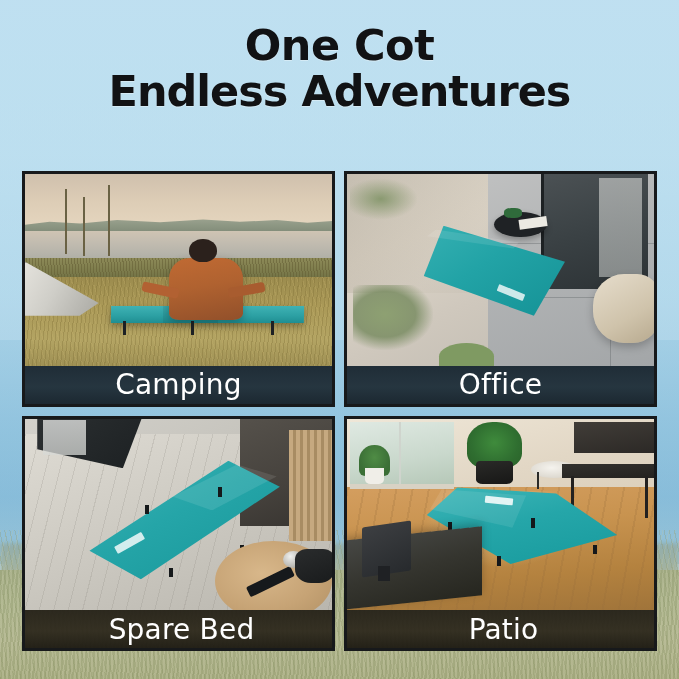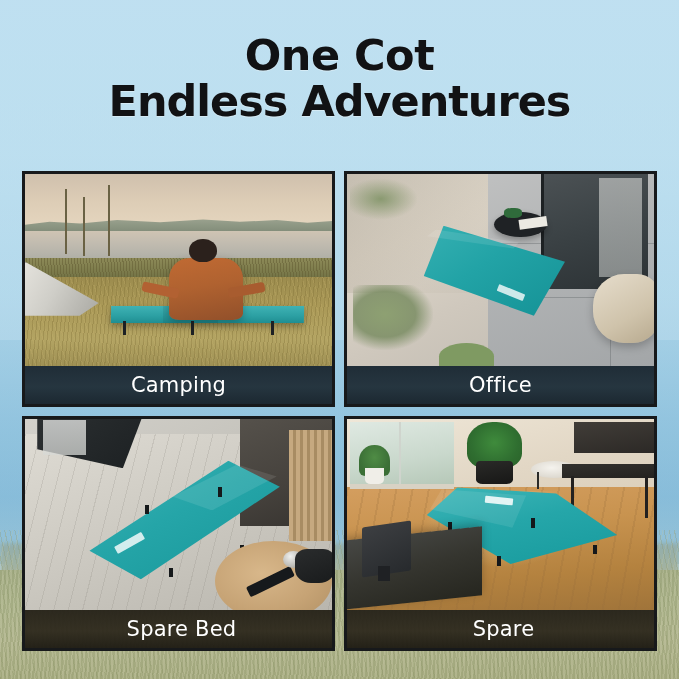--- a/index.html
+++ b/index.html
@@ -39,21 +39,21 @@
       repeating-linear-gradient(102deg, rgba(190,186,130,.28) 0 1px, rgba(0,0,0,0) 1px 6px);
   }
   .bg-veil{
     position:absolute;inset:0;
     background:linear-gradient(180deg,rgba(196,226,241,.55) 0%,rgba(196,226,241,.38) 45%,rgba(196,226,241,.30) 70%,rgba(196,226,241,.22) 100%);
   }
 
   
   .header{position:absolute;left:0;right:0;top:0;height:168px;text-align:center;}
   .title{
-    margin:0;padding-top:32px;
+    margin:0;padding-top:22px;
     font-family:"DejaVu Sans","Liberation Sans",sans-serif;
     font-weight:700;font-size:43px;line-height:1.07;
     color:#111214;letter-spacing:-0.5px;
     text-shadow:0 1px 0 rgba(255,255,255,.35);
   }
   .title .l2{display:block;font-size:43px;letter-spacing:-1px;}
   .subtitle{
     margin:9px 0 0;
     font-family:"DejaVu Sans","Liberation Sans",sans-serif;
     font-weight:400;font-size:19.5px;color:#1d2024;
@@ -65,21 +65,21 @@
     position:absolute;left:22px;top:171px;width:635px;height:480px;
     display:grid;grid-template-columns:1fr 1fr;grid-template-rows:1fr 1fr;
     column-gap:9px;row-gap:9px;
   }
   .panel{position:relative;overflow:hidden;border:3px solid #17191b;box-sizing:border-box;}
   .photo{position:absolute;left:0;right:0;top:0;bottom:38px;overflow:hidden;background:#9b9b93;}
   .caption{
     position:absolute;left:0;right:0;bottom:0;height:38px;
     display:flex;align-items:center;justify-content:center;
     color:#ffffff;font-family:"DejaVu Sans","Liberation Sans",sans-serif;
-    font-size:21px;font-weight:400;letter-spacing:.2px;
+    font-size:28px;font-weight:400;letter-spacing:.2px;
   }
   .cap-dark-blue{background:linear-gradient(180deg,rgba(22,33,42,.93) 0%,rgba(28,41,50,.92) 55%,rgba(20,30,38,.94) 100%);}
   .cap-dark-earth{background:linear-gradient(180deg,rgba(37,33,24,.95) 0%,rgba(45,40,28,.94) 55%,rgba(30,27,19,.96) 100%);padding-left:6px;}
 
   
   .p1 .sky{position:absolute;left:0;right:0;top:0;height:32%;
     background:linear-gradient(180deg,#cfc0ad 0%,#ddcdb6 45%,#e7d8c1 100%);}
   .p1 .hills{position:absolute;left:0;right:0;top:21%;height:10%;
     background:linear-gradient(180deg,#9aa391 0%,#7e8c79 60%,#6e7d6a 100%);
     clip-path:polygon(0 55%,8% 40%,18% 48%,30% 30%,44% 42%,58% 28%,70% 40%,82% 30%,92% 44%,100% 36%,100% 100%,0 100%);
@@ -382,18 +382,18 @@
         <div class="logo"></div>
         <div class="leg l1"></div>
         <div class="leg l2"></div>
         <div class="leg l3"></div>
         <div class="leg l4"></div>
         <div class="deskfg"></div>
         <div class="monitor"></div>
         <div class="monstand"></div>
       </div>
       <div class="caption cap-dark-earth">
-        <span>Spare</span>
+        <span>Patio</span>
       </div>
     </div>
 
   </div>
 </div>
 
 </body></html>

